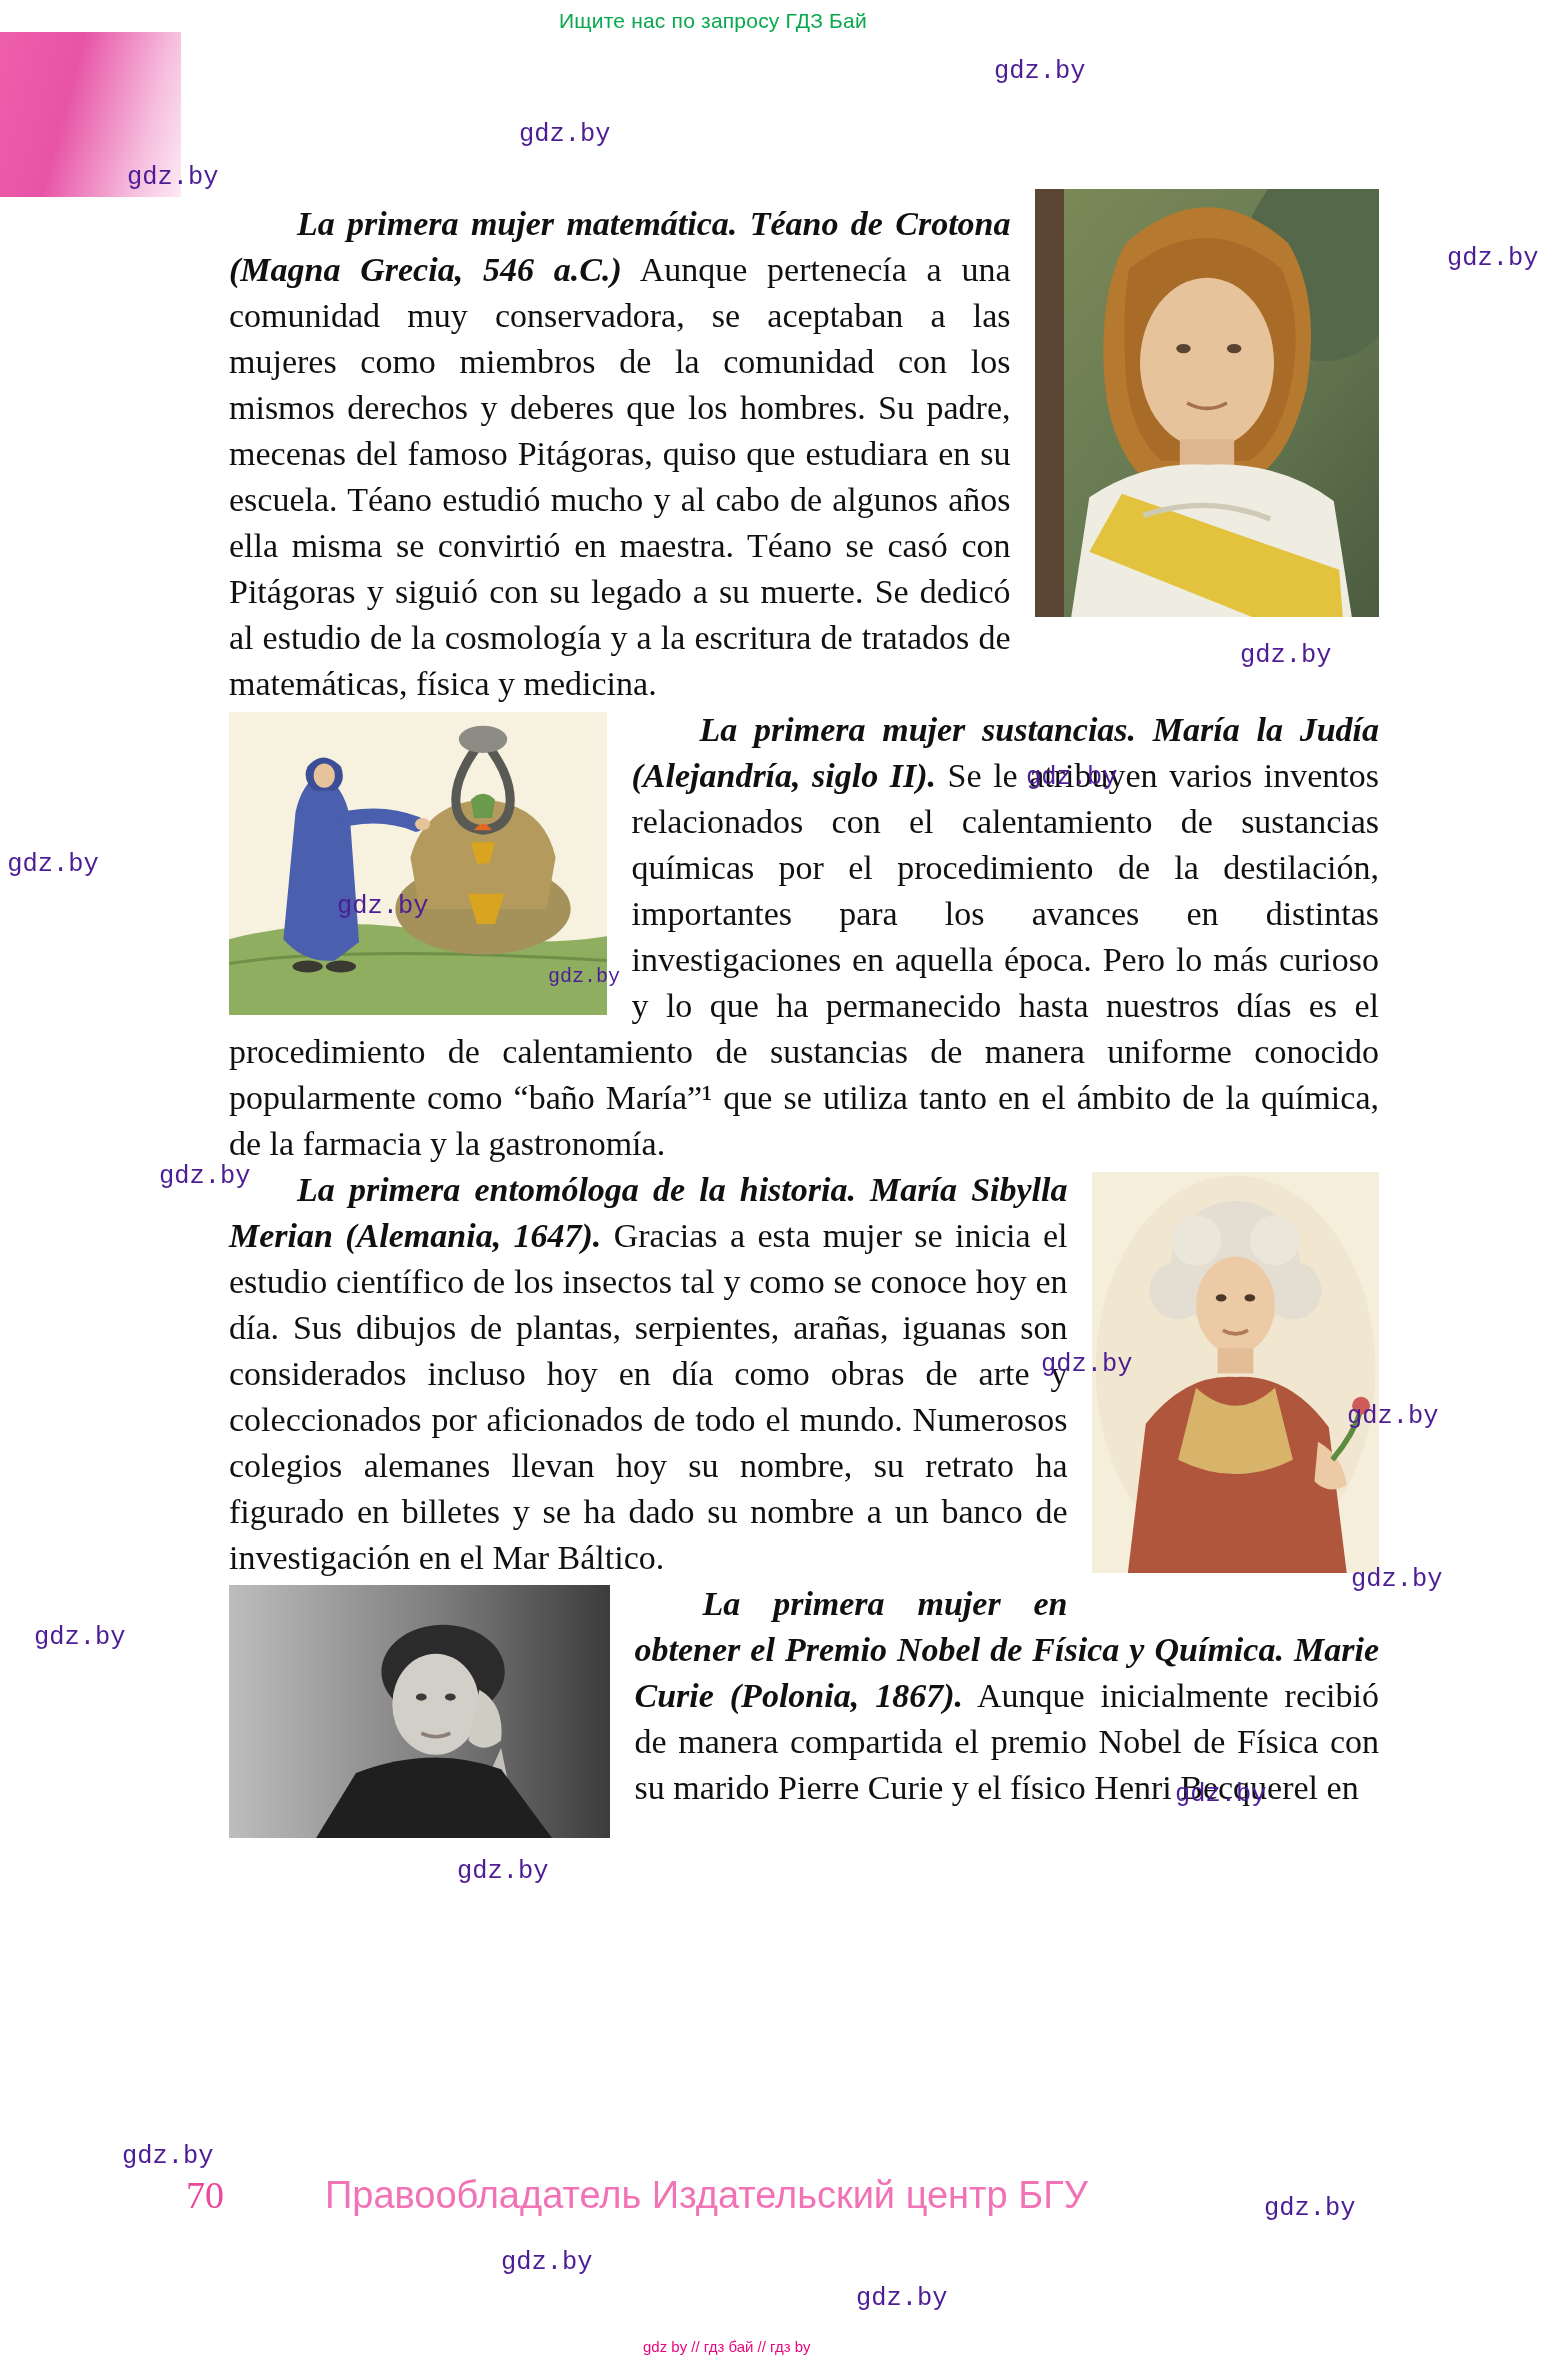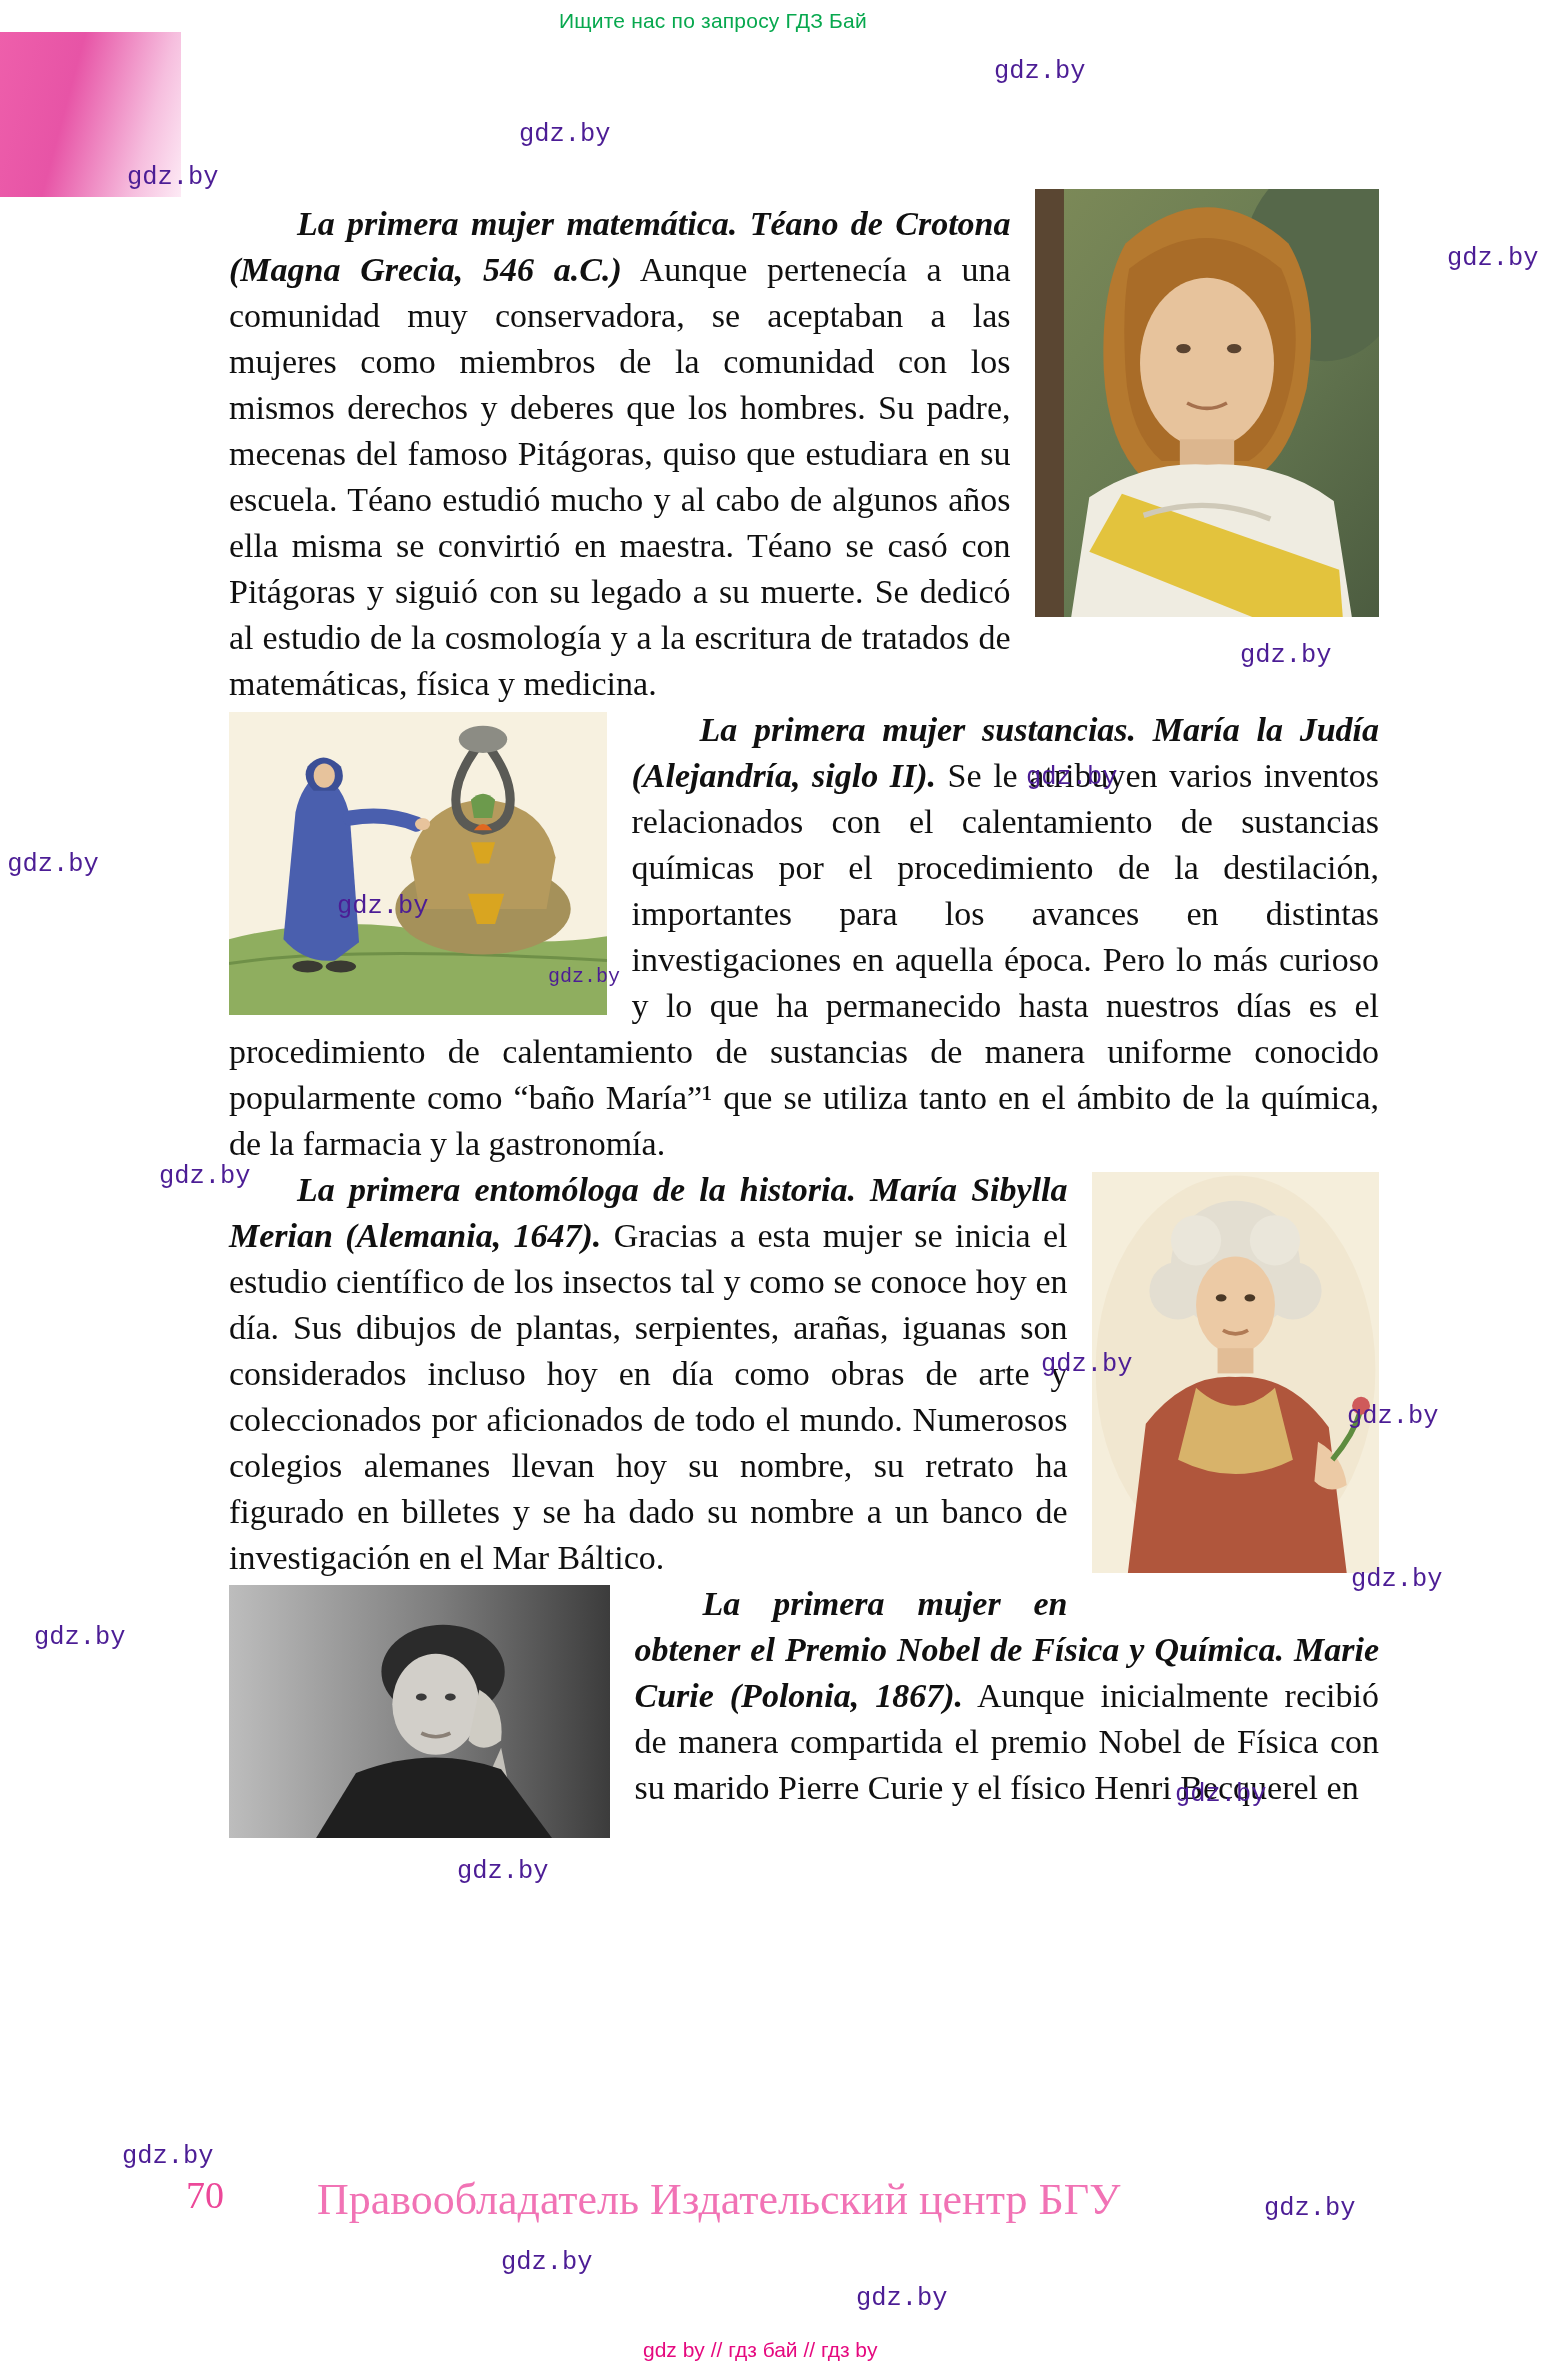--- a/index.html
+++ b/index.html
@@ -45,28 +45,28 @@
   .float-left  { float:left;  }
   .photo-teano   { width:344px; height:428px; margin:-11.8px 0 12.7px 24.5px; }
   .photo-alch    { width:378px; height:303px; margin:5.4px 24.5px 12.7px 0; }
   .photo-merian  { width:287px; height:401px; margin:5.4px 0 12.7px 24.5px; }
   .photo-curie   { width:381px; height:253px; margin:3.6px 24.5px 12.7px 0; }
   .footer-pagenum {
     position:absolute; left:186px; top:2173px;
     font-size:38px; color:#ec4899; font-family:"Liberation Serif", serif;
   }
   .footer-publisher {
-    position:absolute; left:317px; top:2174px;
-    font-family:Liberation Serif, serif;
-    font-size:44px; color:#f173b5;
+    position:absolute; left:325px; top:2174px;
+    font-family:Liberation Sans, sans-serif;
+    font-size:38px; color:#f173b5;
   }
   .bottom-links {
     position:absolute; left:643px; top:2338px;
     font-family:"Liberation Sans", sans-serif;
-    font-size:21px; color:#e5097f;
+    font-size:15px; color:#e5097f;
   }
 </style>
 </head>
 <body>
 
 <div class="page">
 
   <div class="pink-corner"></div>
 
   <div class="top-note">Ищите нас по запросу ГДЗ Бай</div>

